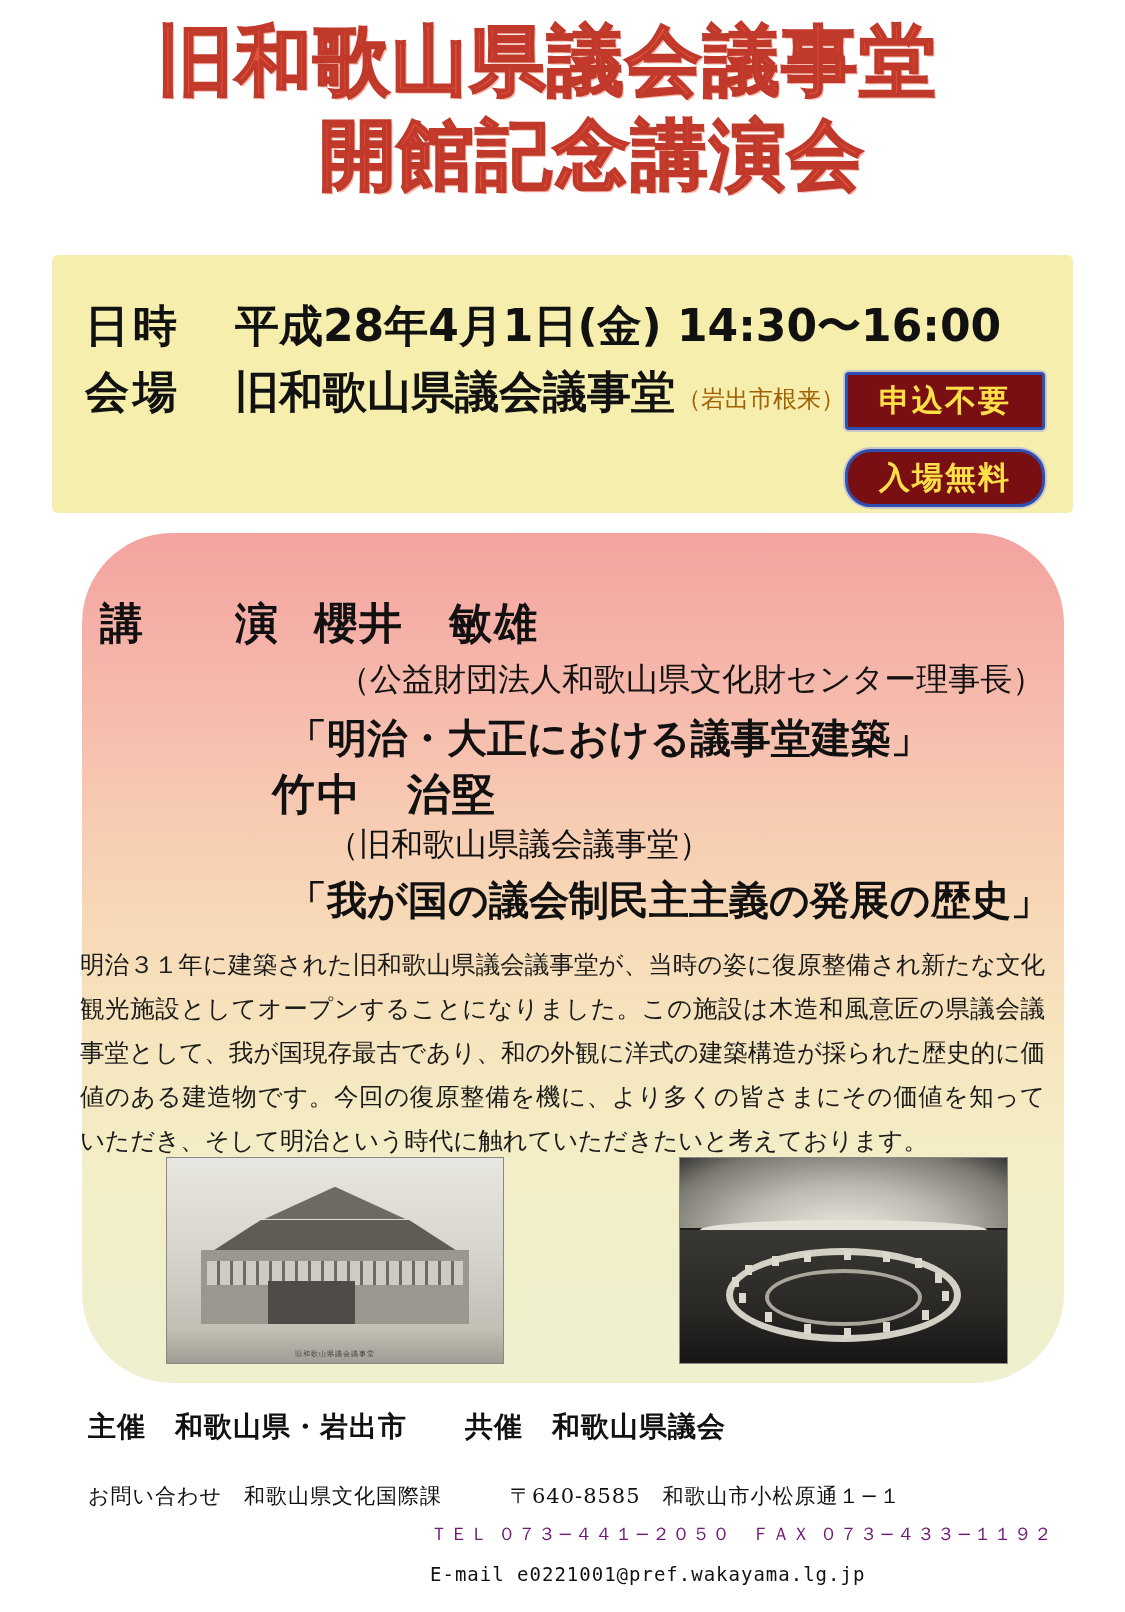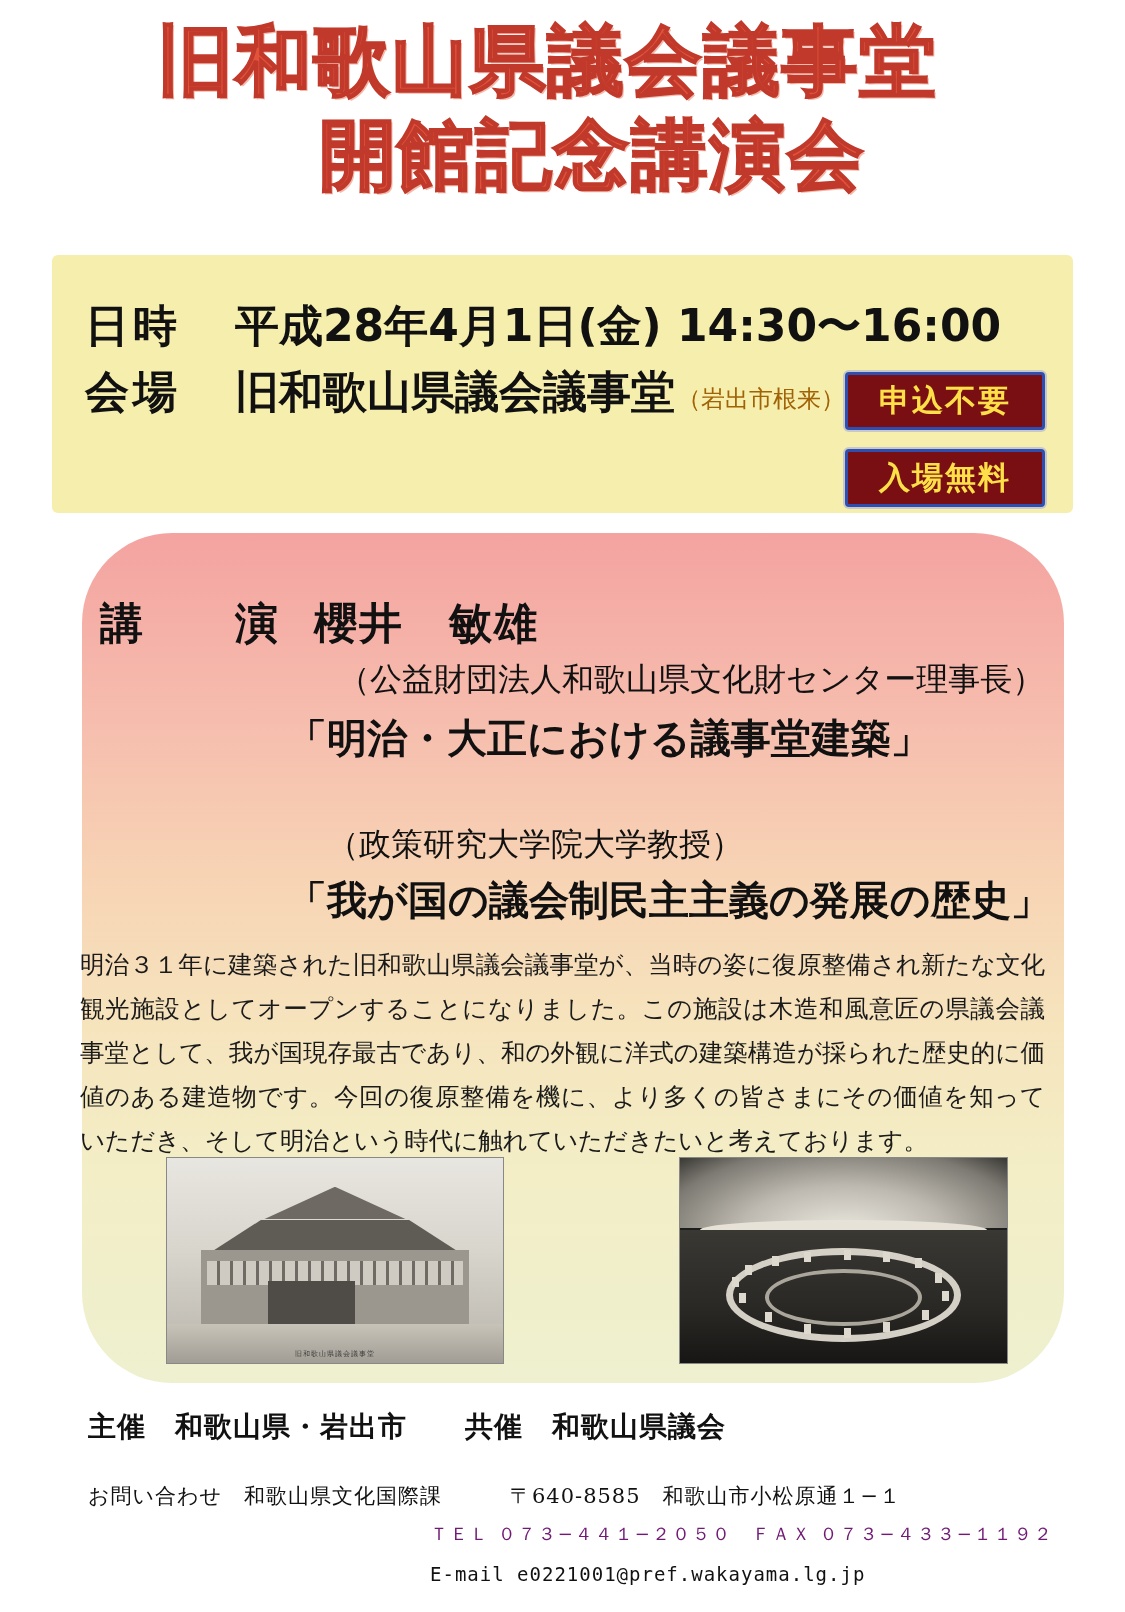--- a/index.html
+++ b/index.html
@@ -97,21 +97,21 @@
     box-shadow: 0 0 0 2px #c8c8c8;
   }
   .badge span {
     font-family: "DejaVu Sans", sans-serif;
     font-weight: bold;
     font-size: 31px;
     letter-spacing: 2px;
     color: #fde047;
   }
   .badge.b1 { top: 117px; left: 793px; }
-  .badge.b2 { top: 194px; left: 793px; }
+  .badge.b2 { top: 194px; left: 793px; border-radius: 26px; }
 
   
   .lecture-panel {
     position: absolute;
     top: 533px;
     left: 82px;
     width: 982px;
     height: 850px;
     border-radius: 90px 90px 90px 90px;
     background: linear-gradient(to bottom, #f4a3a0 0%, #f6bdae 22%, #f7d3b4 40%, #f6e4bd 58%, #f3eec6 75%, #eef0cf 100%);
@@ -354,21 +354,22 @@
   </div>
 
   <div class="lecture-panel">
     <div class="lecture-head">
       <span>講　　演</span><span class="sp"></span><span>櫻井　敏雄</span>
     </div>
 
     <div class="affil a1">（公益財団法人和歌山県文化財センター理事長）</div>
     <div class="talk t1">「明治・大正における議事堂建築」</div>
 
-    <div class="affil a2">（政策研究大学院大学教授）</div>
+    <div class="speaker2 s2">竹中　治堅</div>
+    <div class="affil a2">（旧和歌山県議会議事堂）</div>
     <div class="talk t2">「我が国の議会制民主主義の発展の歴史」</div>
   </div>
 
   <div class="body-text">明治３１年に建築された旧和歌山県議会議事堂が、当時の姿に復原整備され新たな文化観光施設としてオープンすることになりました。この施設は木造和風意匠の県議会議事堂として、我が国現存最古であり、和の外観に洋式の建築構造が採られた歴史的に価値のある建造物です。今回の復原整備を機に、より多くの皆さまにその価値を知っていただき、そして明治という時代に触れていただきたいと考えております。</div>
 
   <div class="photo photo-1">
     <div class="ph1-sky"></div>
     <div class="ph1-roof"></div>
     <div class="ph1-roof2"></div>
     <div class="ph1-body"></div>

